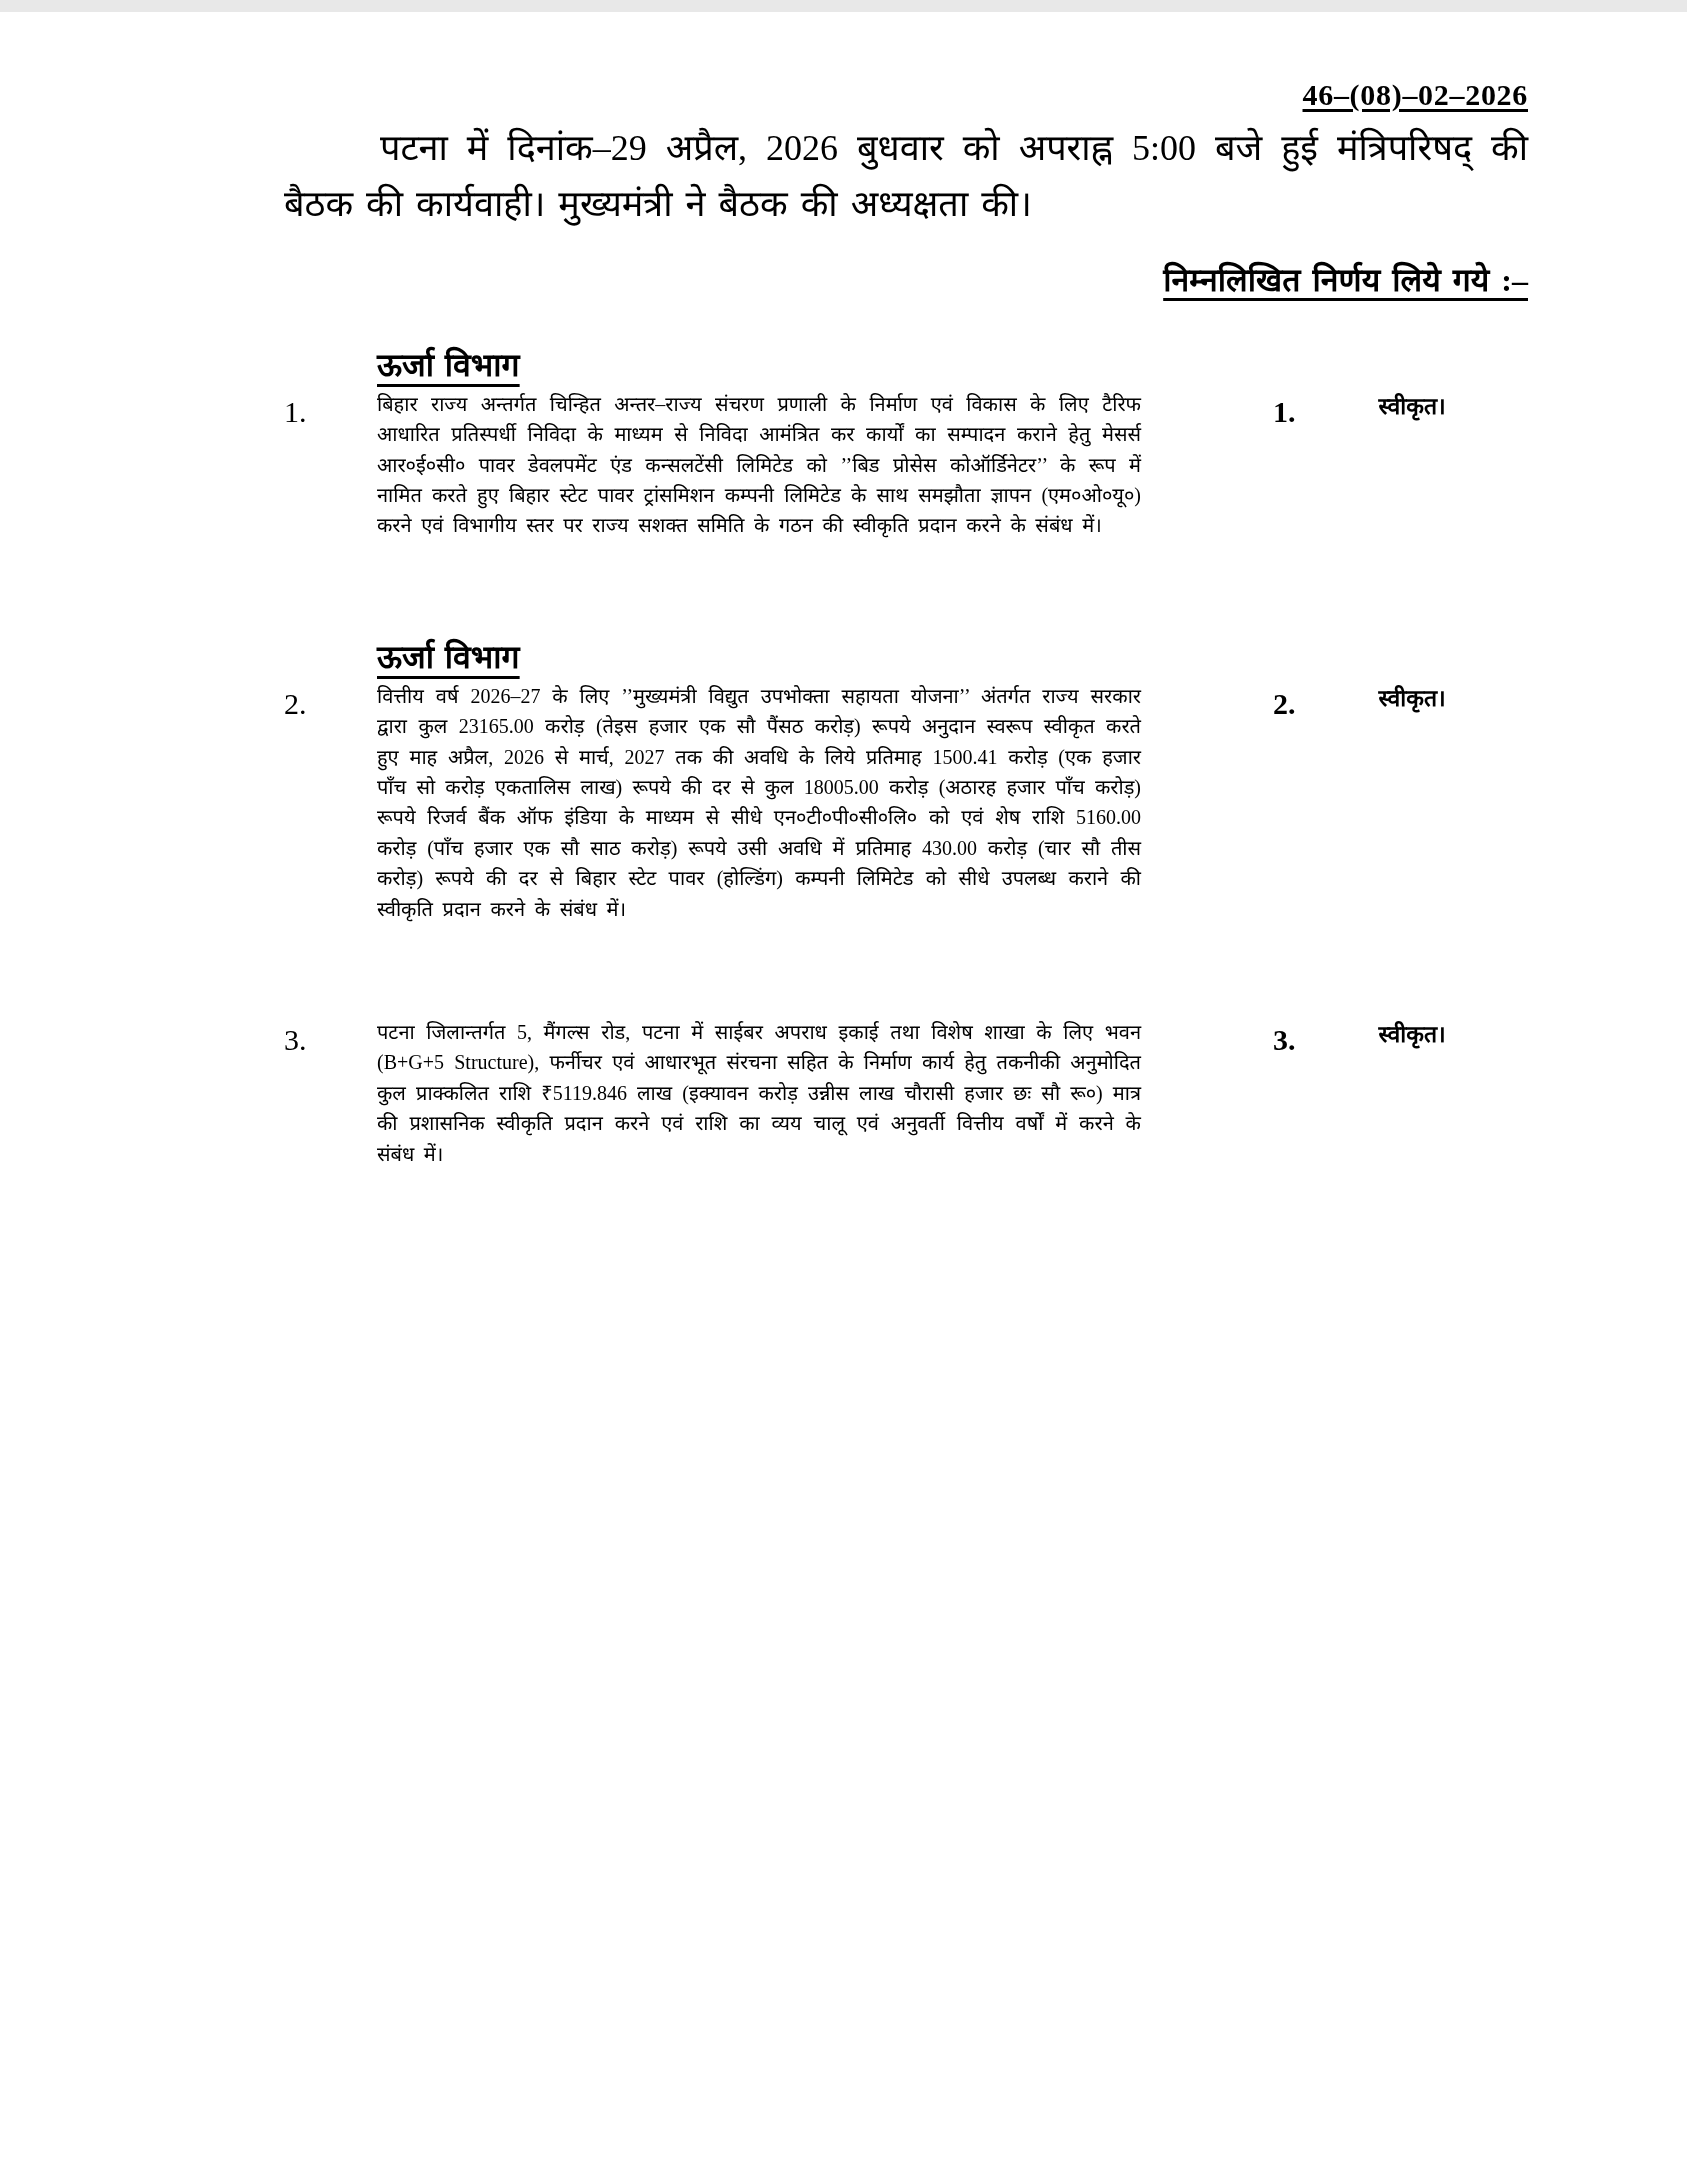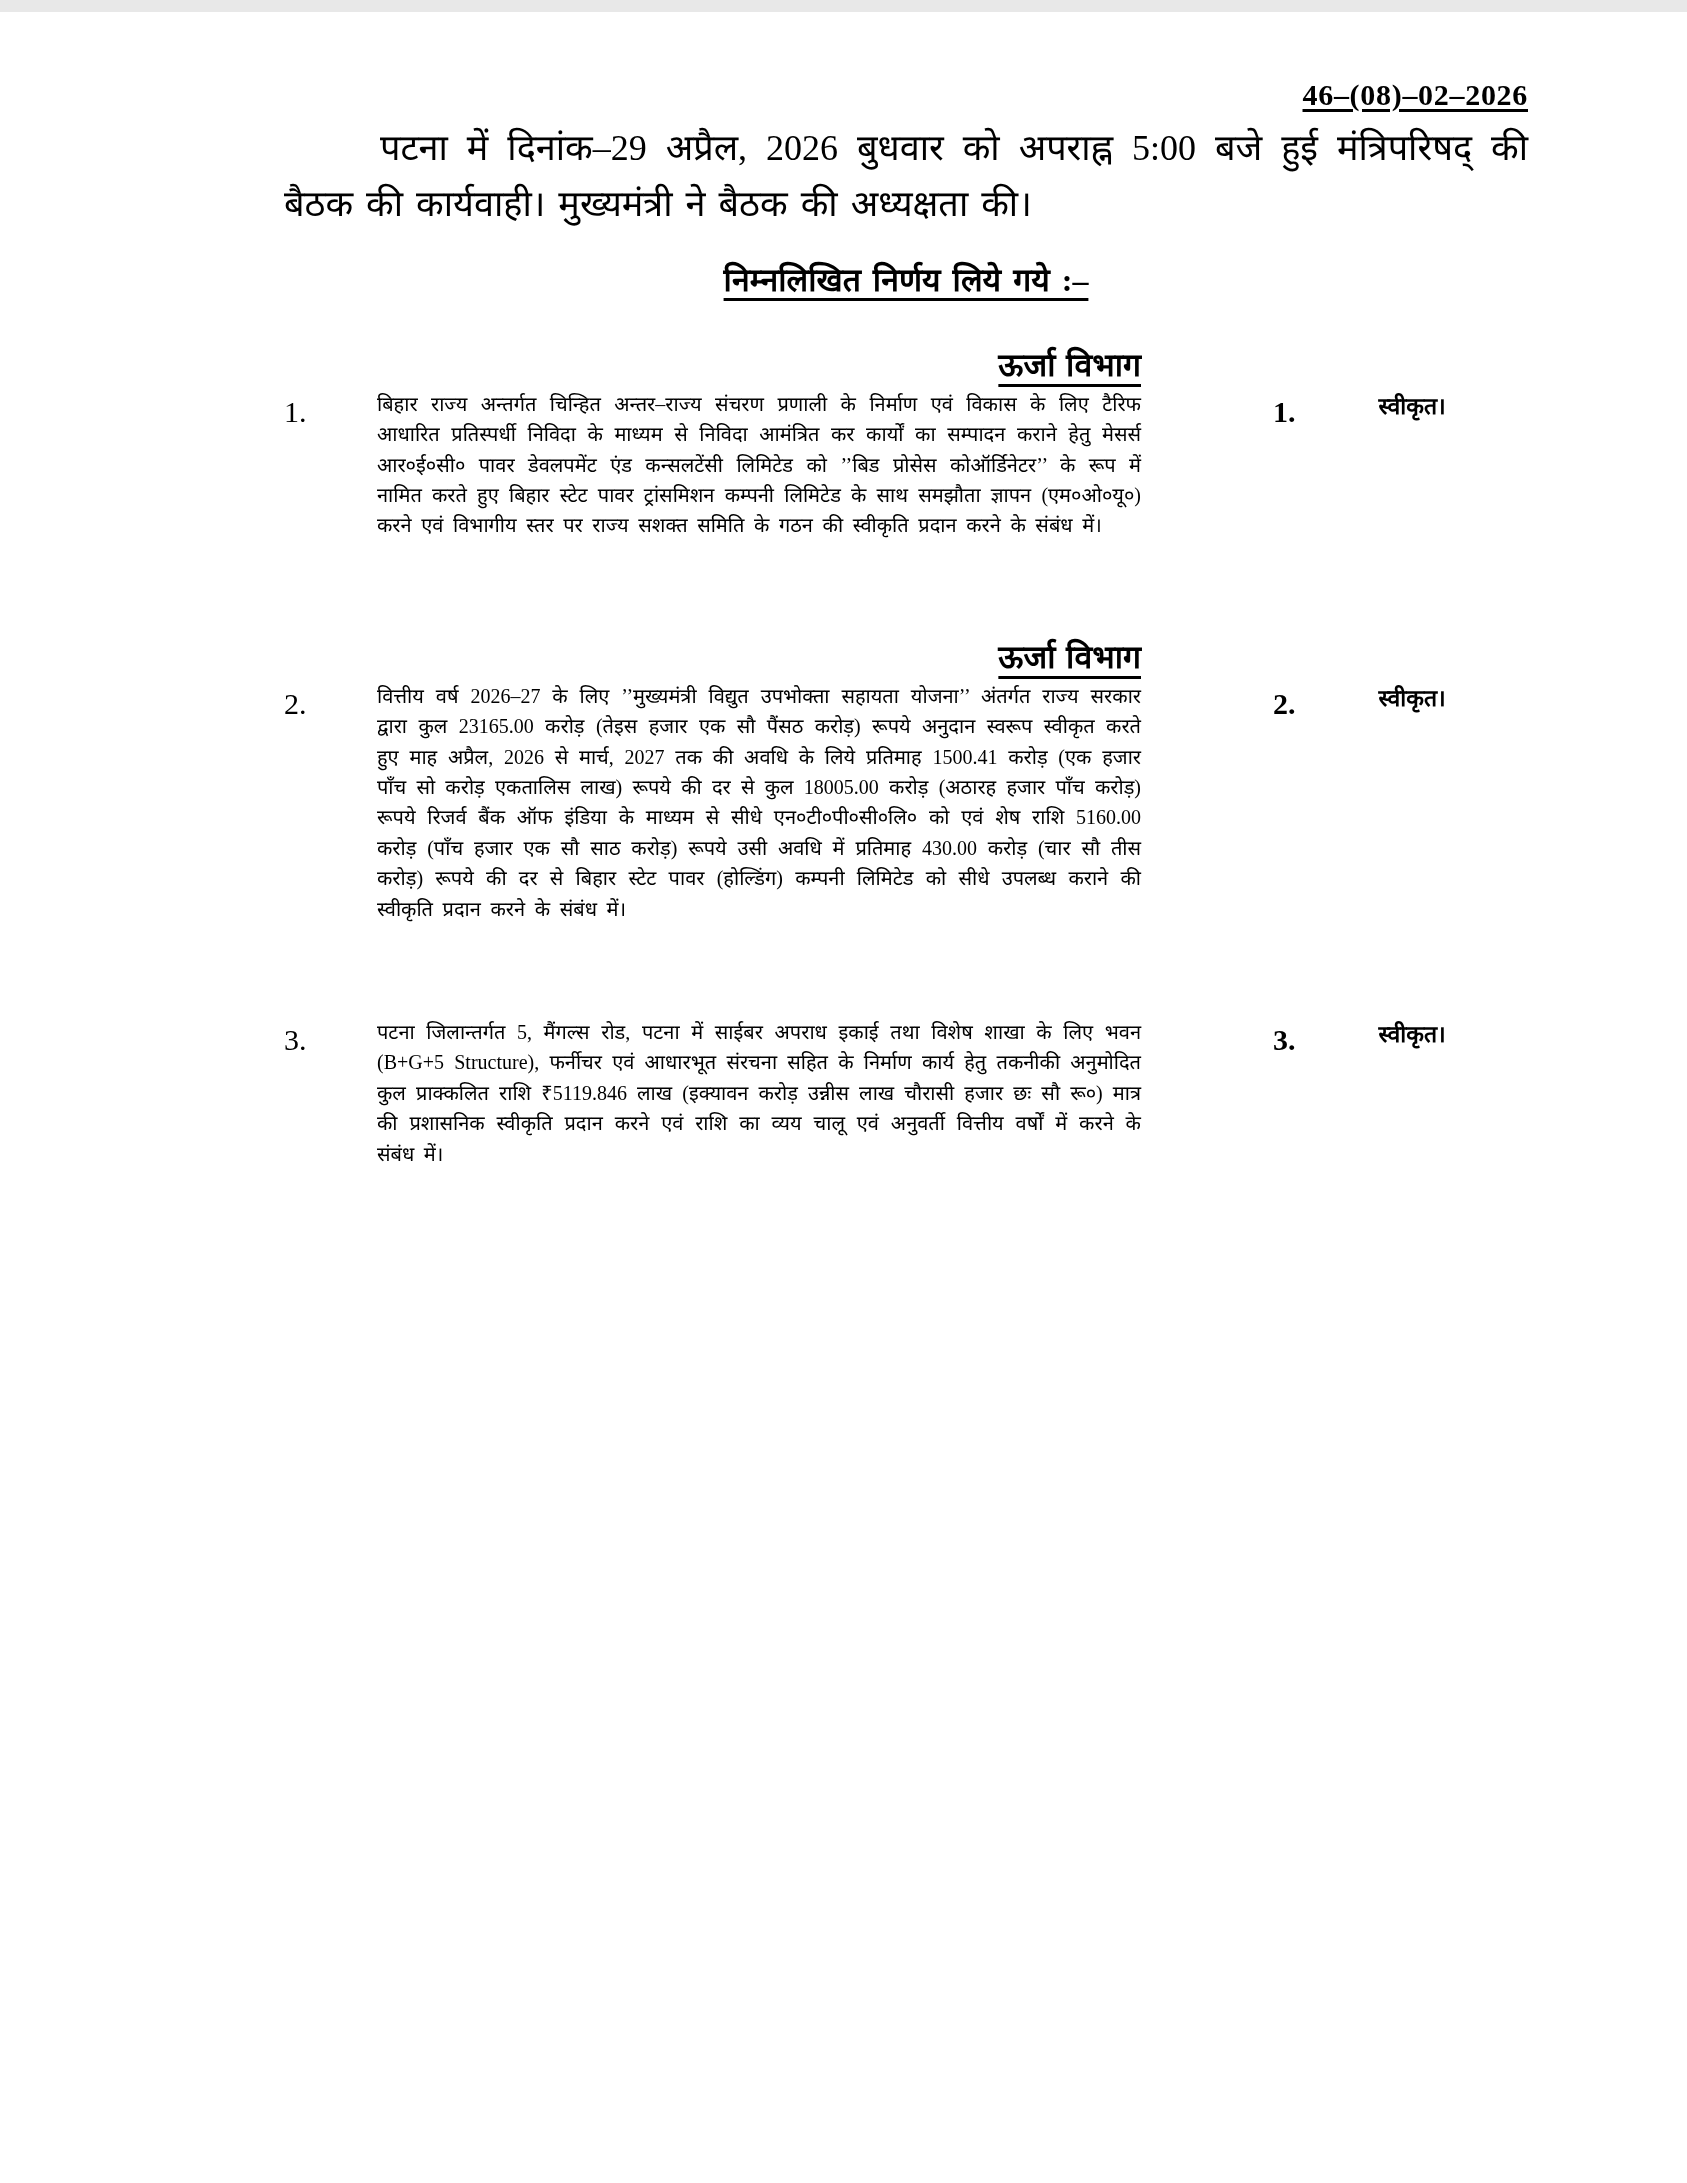--- a/index.html
+++ b/index.html
@@ -28,40 +28,40 @@
   }
   .intro {
     margin: 9.3px 0 0 0;
     font-size: 36px;
     line-height: 1.55;
     text-align: justify;
     text-indent: 96px;
     word-spacing: 4px;
   }
   .decisions-heading-row {
-    text-align: center;
+    text-align: right;
     margin-top: 24px;
   }
   .decisions-heading {
     font-size: 32px;
     font-weight: bold;
     text-decoration: underline;
     text-underline-offset: 6.6px;
     word-spacing: 4px;
   }
   .decision {
     margin-top: 42px;
   }
   .decision + .decision {
     margin-top: 93px;
   }
   .dept-row {
     width: 764px;
     margin-left: 93px;
-    text-align: right;
+    text-align: left;
     margin-bottom: 4px;
   }
   .dept {
     font-size: 32px;
     font-weight: bold;
     text-decoration: underline;
     text-underline-offset: 8px;
     word-spacing: 2.6px;
   }
   .decision-body {

